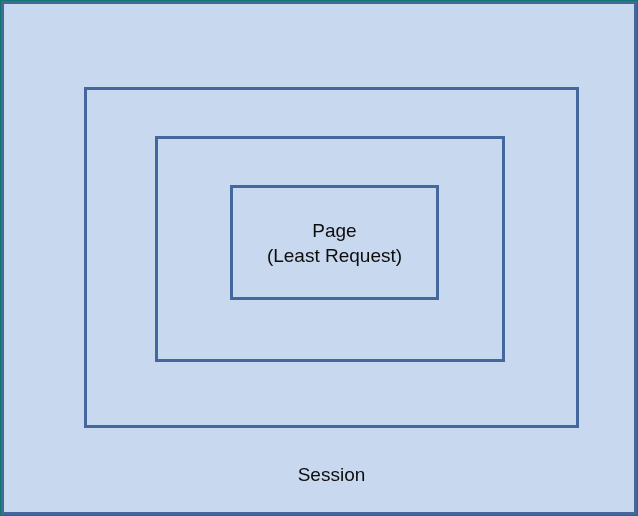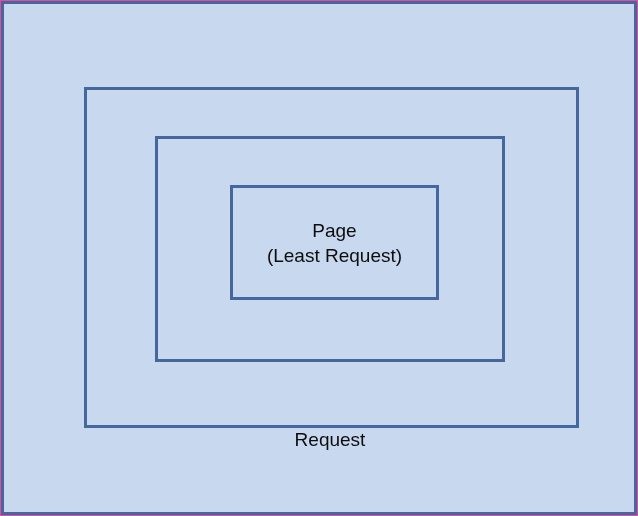--- a/index.html
+++ b/index.html
@@ -10,21 +10,21 @@
   body {
     font-family: "Liberation Sans", sans-serif;
   }
 
   #diagram-canvas {
     position: relative;
     width: 638px;
     height: 516px;
     box-sizing: border-box;
     overflow: hidden;
-    background: #ec4899;
+    background: #0f766e;
   }
 
   
   .scope-box {
     position: absolute;
     box-sizing: border-box;
     background: #c8d8ef;
     border: 3px solid #44689e;
   }
 
@@ -108,23 +108,23 @@
 
         <div class="scope-box scope-page">
 
           <div class="scope-label label-page">
             <span class="label-line">Page</span>
             <span class="label-line">(Least Request)</span>
           </div>
 
         </div>
 
-        <div class="scope-label label-request">Request</div>
 
       </div>
 
+      <div class="scope-label label-session">Session</div>
 
     </div>
 
 
   </div>
 
 </div>
 
 </body></html>

